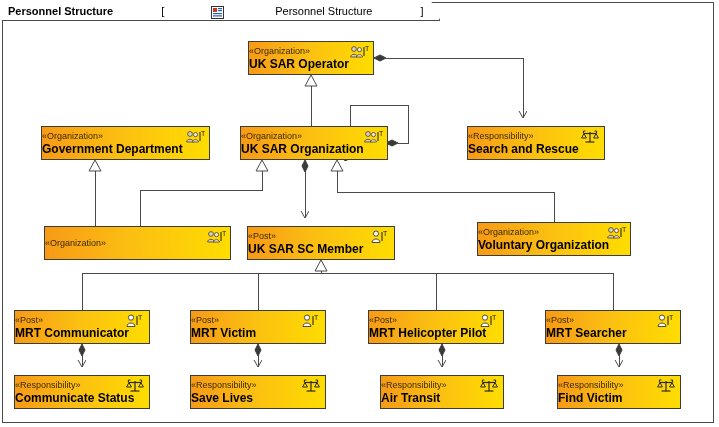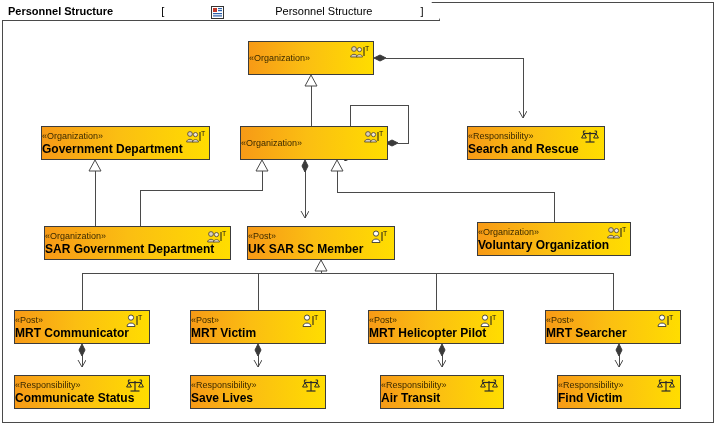--- a/index.html
+++ b/index.html
@@ -122,20 +122,21 @@
       <div class="node" style="left: 248px; top: 41px; width: 126px; height: 34px;">
         <span class="nicon"><svg width="22" height="17" viewBox="0 0 22 17">
             <text x="17" y="7" font-size="7" font-family="Liberation Sans, sans-serif" fill="#1a1a1a">T</text>
             <path d="M15.5 3 L16.5 3 L16.5 12 L15.5 12 Z" fill="#1a1a1a"></path>
             <circle cx="6" cy="5" r="2.4" fill="#d9d0c0" stroke="#4a4034" stroke-width="0.8"></circle>
             <path d="M2.6 13 C2.6 9.4 9.4 9.4 9.4 13 Z" fill="#d9d0c0" stroke="#4a4034" stroke-width="0.8"></path>
             <circle cx="11.5" cy="5.6" r="2.1" fill="#efe7d8" stroke="#4a4034" stroke-width="0.8"></circle>
             <path d="M8.5 13 C8.5 9.9 14.5 9.9 14.5 13 Z" fill="#efe7d8" stroke="#4a4034" stroke-width="0.8"></path>
           </svg></span>
         <div class="stereo">«Organization»</div>
+        <div class="nname">UK SAR Operator</div>
       </div>
       <div class="node" style="left: 41px; top: 126px; width: 169px; height: 34px;">
         <span class="nicon"><svg width="22" height="17" viewBox="0 0 22 17">
             <text x="17" y="7" font-size="7" font-family="Liberation Sans, sans-serif" fill="#1a1a1a">T</text>
             <path d="M15.5 3 L16.5 3 L16.5 12 L15.5 12 Z" fill="#1a1a1a"></path>
             <circle cx="6" cy="5" r="2.4" fill="#d9d0c0" stroke="#4a4034" stroke-width="0.8"></circle>
             <path d="M2.6 13 C2.6 9.4 9.4 9.4 9.4 13 Z" fill="#d9d0c0" stroke="#4a4034" stroke-width="0.8"></path>
             <circle cx="11.5" cy="5.6" r="2.1" fill="#efe7d8" stroke="#4a4034" stroke-width="0.8"></circle>
             <path d="M8.5 13 C8.5 9.9 14.5 9.9 14.5 13 Z" fill="#efe7d8" stroke="#4a4034" stroke-width="0.8"></path>
           </svg></span>
@@ -145,20 +146,21 @@
       <div class="node" style="left: 240px; top: 126px; width: 148px; height: 34px;">
         <span class="nicon"><svg width="22" height="17" viewBox="0 0 22 17">
             <text x="17" y="7" font-size="7" font-family="Liberation Sans, sans-serif" fill="#1a1a1a">T</text>
             <path d="M15.5 3 L16.5 3 L16.5 12 L15.5 12 Z" fill="#1a1a1a"></path>
             <circle cx="6" cy="5" r="2.4" fill="#d9d0c0" stroke="#4a4034" stroke-width="0.8"></circle>
             <path d="M2.6 13 C2.6 9.4 9.4 9.4 9.4 13 Z" fill="#d9d0c0" stroke="#4a4034" stroke-width="0.8"></path>
             <circle cx="11.5" cy="5.6" r="2.1" fill="#efe7d8" stroke="#4a4034" stroke-width="0.8"></circle>
             <path d="M8.5 13 C8.5 9.9 14.5 9.9 14.5 13 Z" fill="#efe7d8" stroke="#4a4034" stroke-width="0.8"></path>
           </svg></span>
         <div class="stereo">«Organization»</div>
+        <div class="nname">UK SAR Organization</div>
       </div>
       <div class="node" style="left: 467px; top: 126px; width: 138px; height: 34px;">
         <span class="nicon"><svg width="22" height="17" viewBox="0 0 22 17">
             <path d="M11 3 L11 13" stroke="#2a2a2a" stroke-width="1.2"></path>
             <path d="M5 4.5 L17 4.5" stroke="#2a2a2a" stroke-width="1.2"></path>
             <path d="M6.5 13 L15.5 13" stroke="#2a2a2a" stroke-width="1.2"></path>
             <path d="M5 4.5 L2.6 9 L7.4 9 Z" fill="none" stroke="#2a2a2a" stroke-width="1"></path>
             <path d="M17 4.5 L14.6 9 L19.4 9 Z" fill="none" stroke="#2a2a2a" stroke-width="1"></path>
             <path d="M4.4 4.5 L4.4 2 L6.4 2" fill="none" stroke="#2a2a2a" stroke-width="1"></path>
             <path d="M17.6 4.5 L17.6 2 L15.6 2" fill="none" stroke="#2a2a2a" stroke-width="1"></path>
@@ -169,21 +171,20 @@
       <div class="node" style="left: 44px; top: 226px; width: 187px; height: 34px;">
         <span class="nicon"><svg width="22" height="17" viewBox="0 0 22 17">
             <text x="17" y="7" font-size="7" font-family="Liberation Sans, sans-serif" fill="#1a1a1a">T</text>
             <path d="M15.5 3 L16.5 3 L16.5 12 L15.5 12 Z" fill="#1a1a1a"></path>
             <circle cx="6" cy="5" r="2.4" fill="#d9d0c0" stroke="#4a4034" stroke-width="0.8"></circle>
             <path d="M2.6 13 C2.6 9.4 9.4 9.4 9.4 13 Z" fill="#d9d0c0" stroke="#4a4034" stroke-width="0.8"></path>
             <circle cx="11.5" cy="5.6" r="2.1" fill="#efe7d8" stroke="#4a4034" stroke-width="0.8"></circle>
             <path d="M8.5 13 C8.5 9.9 14.5 9.9 14.5 13 Z" fill="#efe7d8" stroke="#4a4034" stroke-width="0.8"></path>
           </svg></span>
         <div class="stereo">«Organization»</div>
-        <div class="nname">SAR Government Department</div>
       </div>
       <div class="node" style="left: 247px; top: 226px; width: 148px; height: 34px;">
         <span class="nicon"><svg width="22" height="17" viewBox="0 0 22 17">
             <text x="14" y="7" font-size="7" font-family="Liberation Sans, sans-serif" fill="#1a1a1a">T</text>
             <path d="M12.5 3 L13.5 3 L13.5 12 L12.5 12 Z" fill="#1a1a1a"></path>
             <circle cx="7" cy="4.6" r="2.6" fill="#ffffff" stroke="#3a3a3a" stroke-width="0.9"></circle>
             <path d="M3 13.5 C3 8.9 11 8.9 11 13.5 Z" fill="#ffffff" stroke="#3a3a3a" stroke-width="0.9"></path>
           </svg></span>
         <div class="stereo">«Post»</div>
         <div class="nname">UK SAR SC Member</div>

